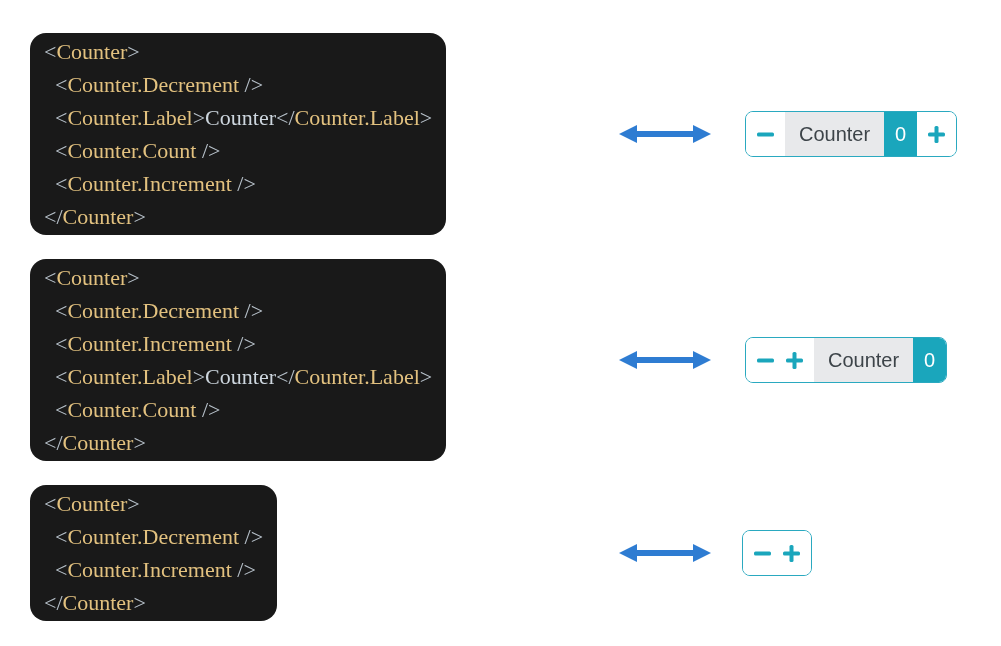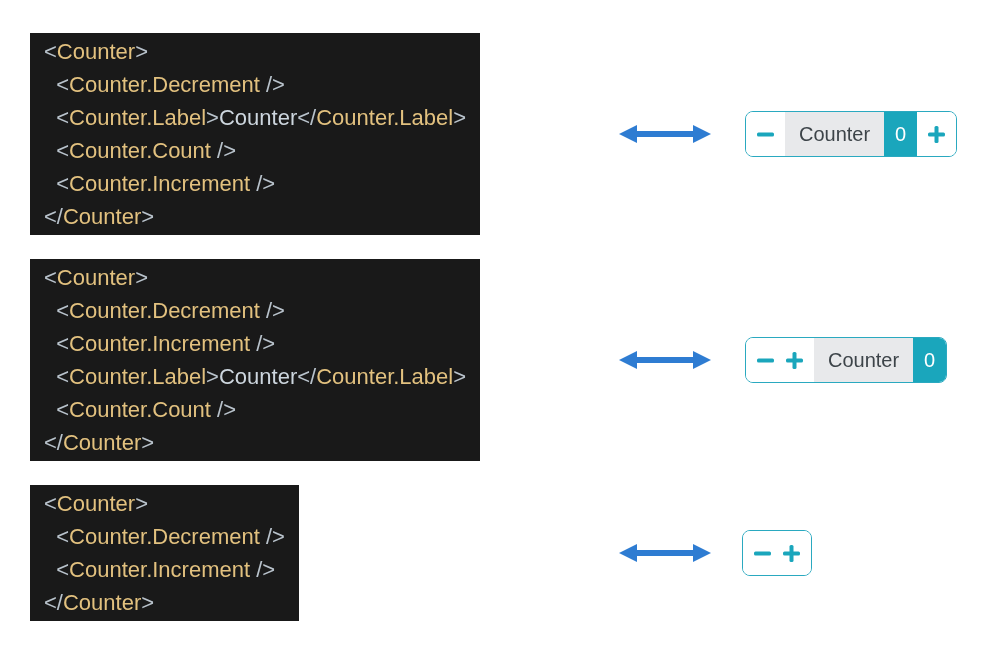--- a/index.html
+++ b/index.html
@@ -11,23 +11,24 @@
   }
   .page { padding: 33px 0 0 30px; box-sizing: border-box; }
   .row { position: relative; display: flex; margin-bottom: 24px; }
 
   
   .code-block {
     margin: 0;
     background: var(--code-bg, #191919);
     padding: 2px 14px;
     width: max-content;
-    font-family: Liberation Sans, sans-serif;
+    font-family: Liberation Serif, serif;
     font-size: 22px;
     line-height: 33px;
+    border-radius: 16px;
   }
   .code-line { white-space: pre; }
   .tok-tag   { color: var(--code-tag, #e2c17f); }
   .tok-punct { color: var(--code-punct, #b9c3cc); }
   .tok-text  { color: var(--code-text, #cdd6de); }
 
   
   .arrow {
     position: absolute; left: 588px; top: 50%;
     transform: translateY(-50%);

